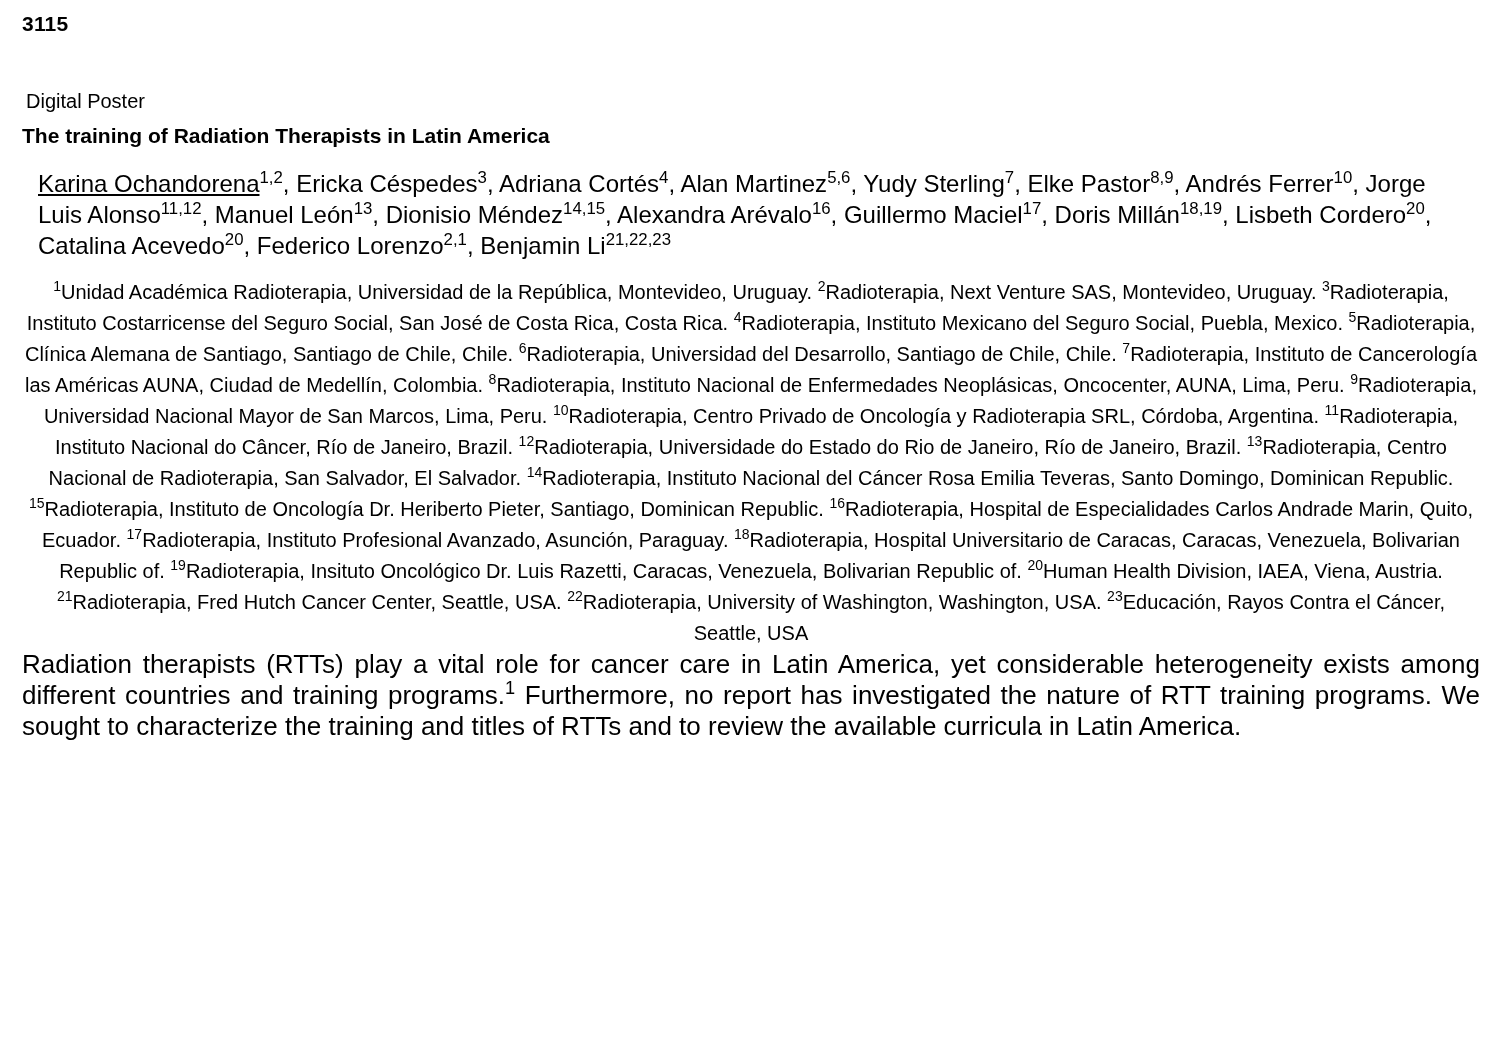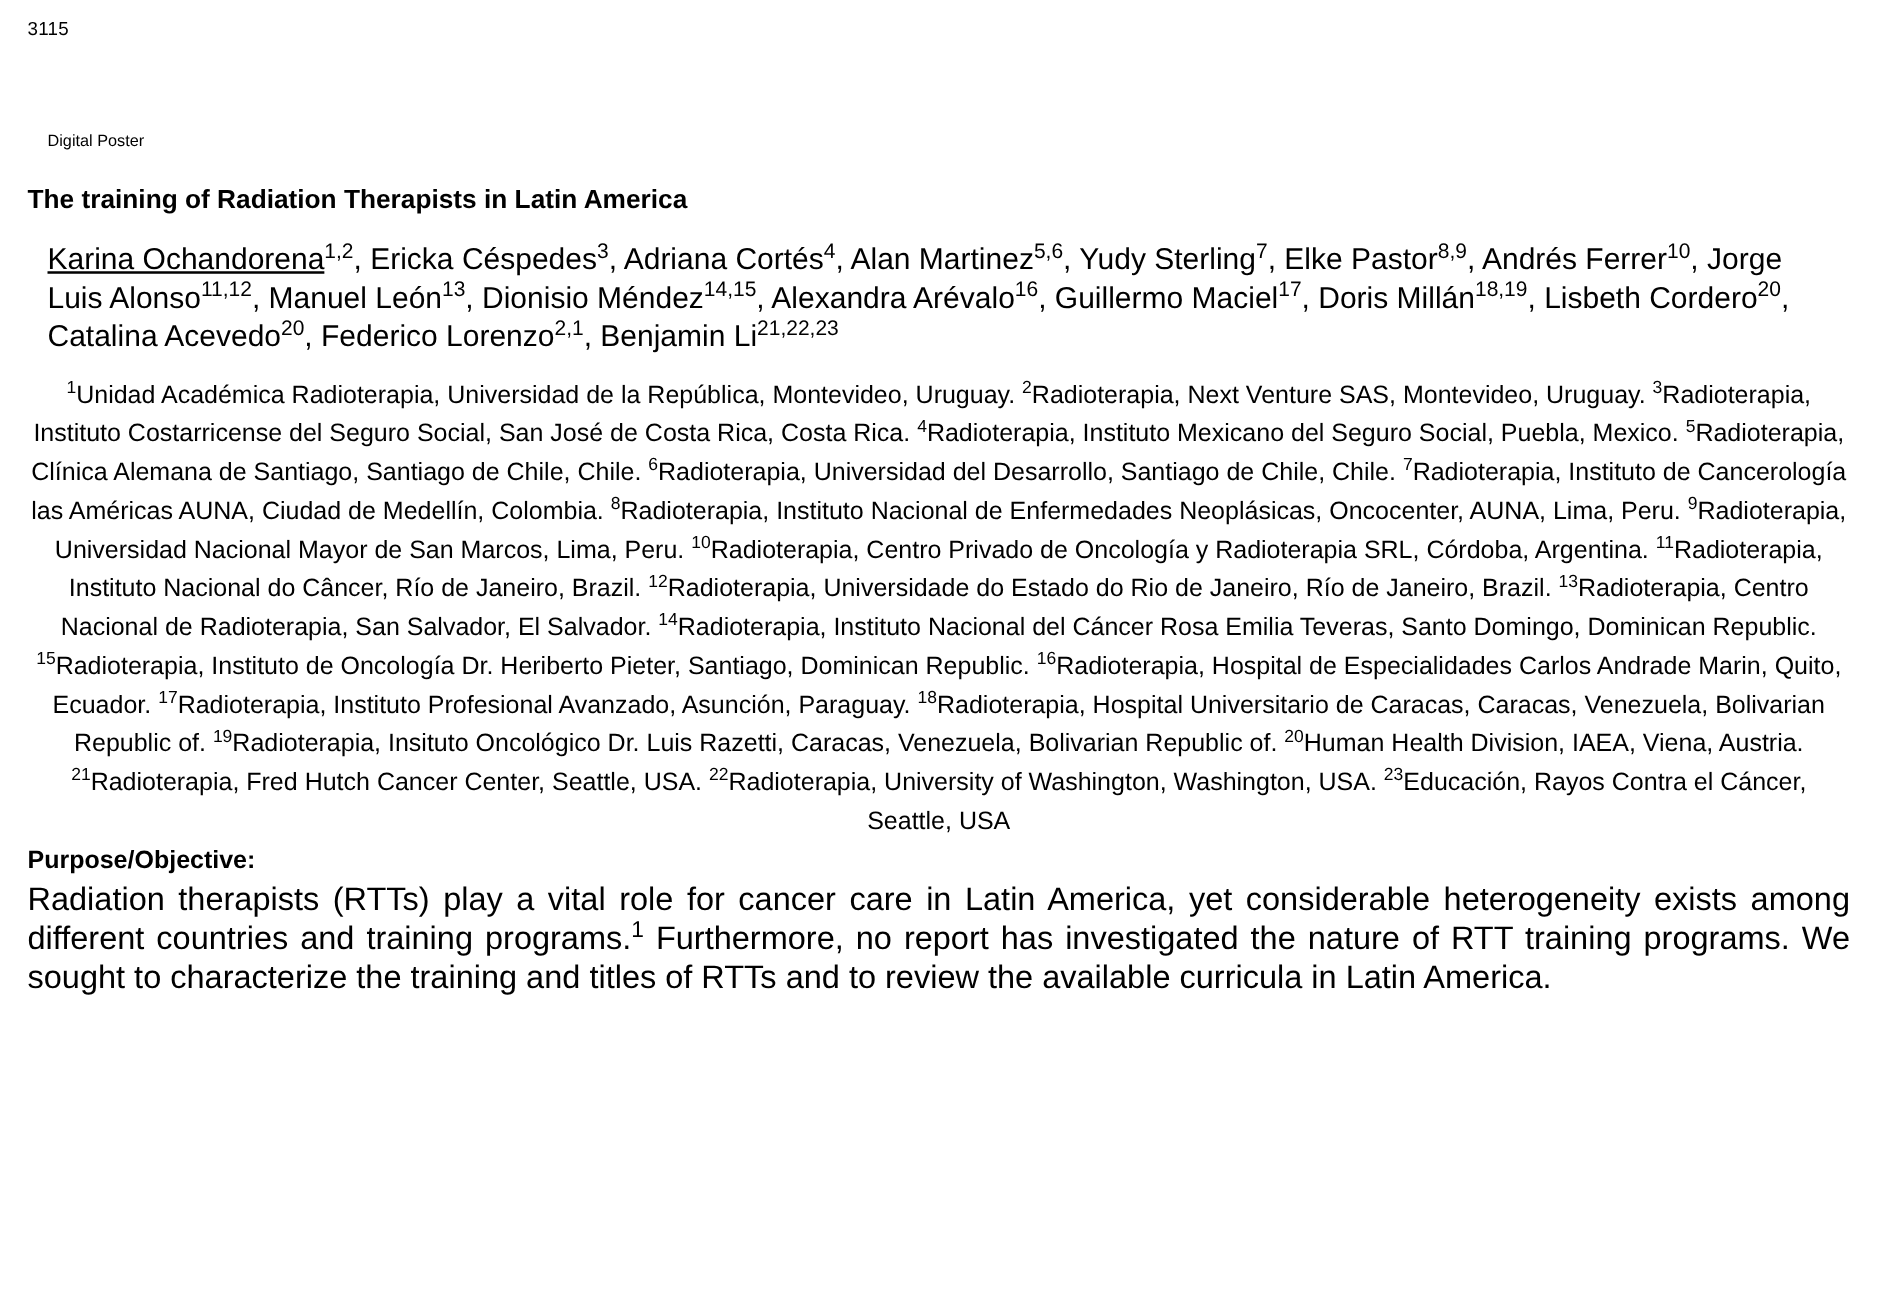--- a/index.html
+++ b/index.html
@@ -13,32 +13,32 @@
     font-family: "Liberation Sans", sans-serif;
     color: #000000;
     -webkit-font-smoothing: antialiased;
   }
   .page {
     padding: 10px 22px 0 22px;
     box-sizing: border-box;
     width: 1502px;
   }
   .abstract-number {
-    font-size: 15px;
-    font-weight: normal;
+    font-size: 21px;
+    font-weight: bold;
     letter-spacing: 0.2px;
     margin: 0 0 0 0;
     line-height: 28px;
   }
   .spacer-1 { height: 44px; }
   .poster-type {
-    font-size: 13px;
+    font-size: 20px;
     font-weight: normal;
     line-height: 30px;
-    margin: 16px;
+    margin: 4px;
   }
   .title {
     font-size: 21px;
     font-weight: bold;
     line-height: 32px;
     margin: 0;
   }
   .authors {
     font-size: 24px;
     line-height: 31px;
@@ -82,17 +82,16 @@
   <div class="spacer-1"></div>
 
   <div class="poster-type">Digital Poster</div>
 
   <div class="title">The training of Radiation Therapists in Latin America</div>
 
   <div class="authors"><span class="first-author">Karina Ochandorena</span><sup>1,2</sup>, Ericka Céspedes<sup>3</sup>, Adriana Cortés<sup>4</sup>, Alan Martinez<sup>5,6</sup>, Yudy Sterling<sup>7</sup>, Elke Pastor<sup>8,9</sup>, Andrés Ferrer<sup>10</sup>, Jorge Luis Alonso<sup>11,12</sup>, Manuel León<sup>13</sup>, Dionisio Méndez<sup>14,15</sup>, Alexandra Arévalo<sup>16</sup>, Guillermo Maciel<sup>17</sup>, Doris Millán<sup>18,19</sup>, Lisbeth Cordero<sup>20</sup>, Catalina Acevedo<sup>20</sup>, Federico Lorenzo<sup>2,1</sup>, Benjamin Li<sup>21,22,23</sup></div>
 
   <div class="affiliations"><sup>1</sup>Unidad Académica Radioterapia, Universidad de la República, Montevideo, Uruguay. <sup>2</sup>Radioterapia, Next Venture SAS, Montevideo, Uruguay. <sup>3</sup>Radioterapia, Instituto Costarricense del Seguro Social, San José de Costa Rica, Costa Rica. <sup>4</sup>Radioterapia, Instituto Mexicano del Seguro Social, Puebla, Mexico. <sup>5</sup>Radioterapia, Clínica Alemana de Santiago, Santiago de Chile, Chile. <sup>6</sup>Radioterapia, Universidad del Desarrollo, Santiago de Chile, Chile. <sup>7</sup>Radioterapia, Instituto de Cancerología las Américas AUNA, Ciudad de Medellín, Colombia. <sup>8</sup>Radioterapia, Instituto Nacional de Enfermedades Neoplásicas, Oncocenter, AUNA, Lima, Peru. <sup>9</sup>Radioterapia, Universidad Nacional Mayor de San Marcos, Lima, Peru. <sup>10</sup>Radioterapia, Centro Privado de Oncología y Radioterapia SRL, Córdoba, Argentina. <sup>11</sup>Radioterapia, Instituto Nacional do Câncer, Río de Janeiro, Brazil. <sup>12</sup>Radioterapia, Universidade do Estado do Rio de Janeiro, Río de Janeiro, Brazil. <sup>13</sup>Radioterapia, Centro Nacional de Radioterapia, San Salvador, El Salvador. <sup>14</sup>Radioterapia, Instituto Nacional del Cáncer Rosa Emilia Teveras, Santo Domingo, Dominican Republic. <sup>15</sup>Radioterapia, Instituto de Oncología Dr. Heriberto Pieter, Santiago, Dominican Republic. <sup>16</sup>Radioterapia, Hospital de Especialidades Carlos Andrade Marin, Quito, Ecuador. <sup>17</sup>Radioterapia, Instituto Profesional Avanzado, Asunción, Paraguay. <sup>18</sup>Radioterapia, Hospital Universitario de Caracas, Caracas, Venezuela, Bolivarian Republic of. <sup>19</sup>Radioterapia, Insituto Oncológico Dr. Luis Razetti, Caracas, Venezuela, Bolivarian Republic of. <sup>20</sup>Human Health Division, IAEA, Viena, Austria. <sup>21</sup>Radioterapia, Fred Hutch Cancer Center, Seattle, USA. <sup>22</sup>Radioterapia, University of Washington, Washington, USA. <sup>23</sup>Educación, Rayos Contra el Cáncer, Seattle, USA</div>
 
-  <div class="section-heading">Purpose/Objective:</div>
 
   <div class="body-text">Radiation therapists (RTTs) play a vital role for cancer care in Latin America, yet considerable heterogeneity exists among different countries and training programs.<sup>1</sup> Furthermore, no report has investigated the nature of RTT training programs. We sought to characterize the training and titles of RTTs and to review the available curricula in Latin America.</div>
 
 </div>
 
 </body></html>

